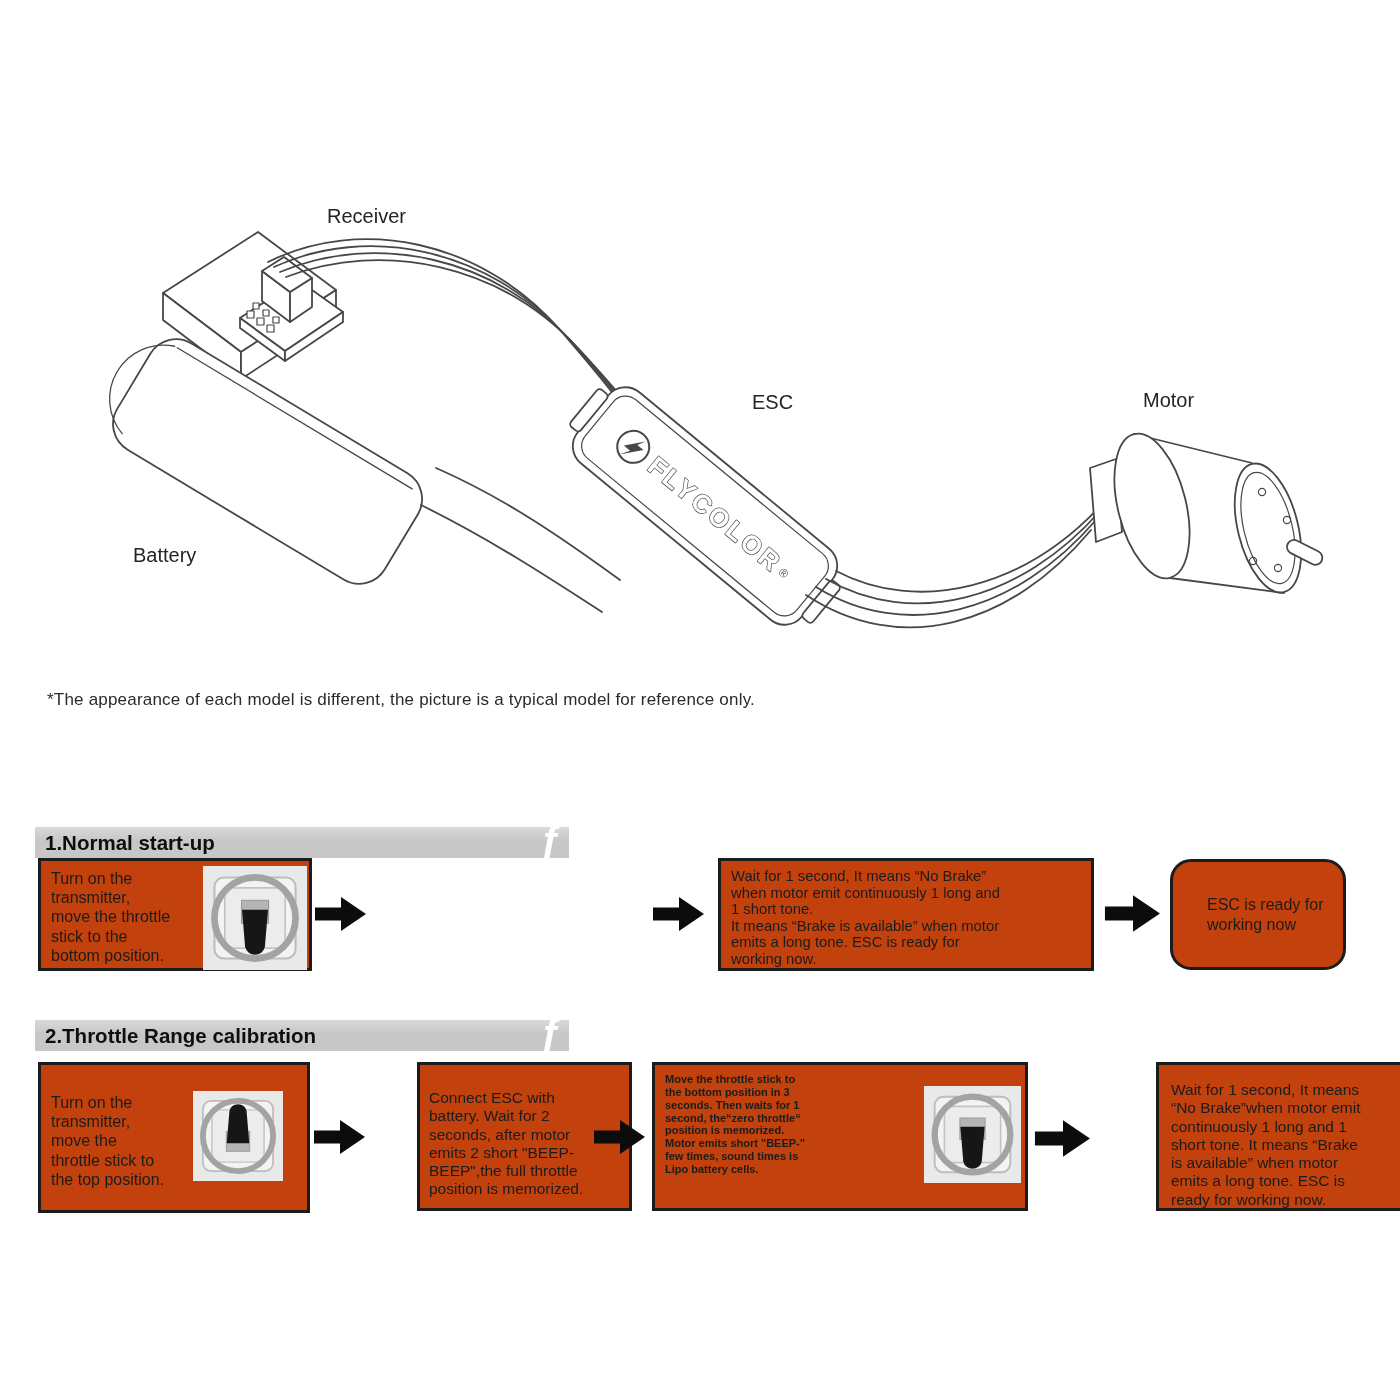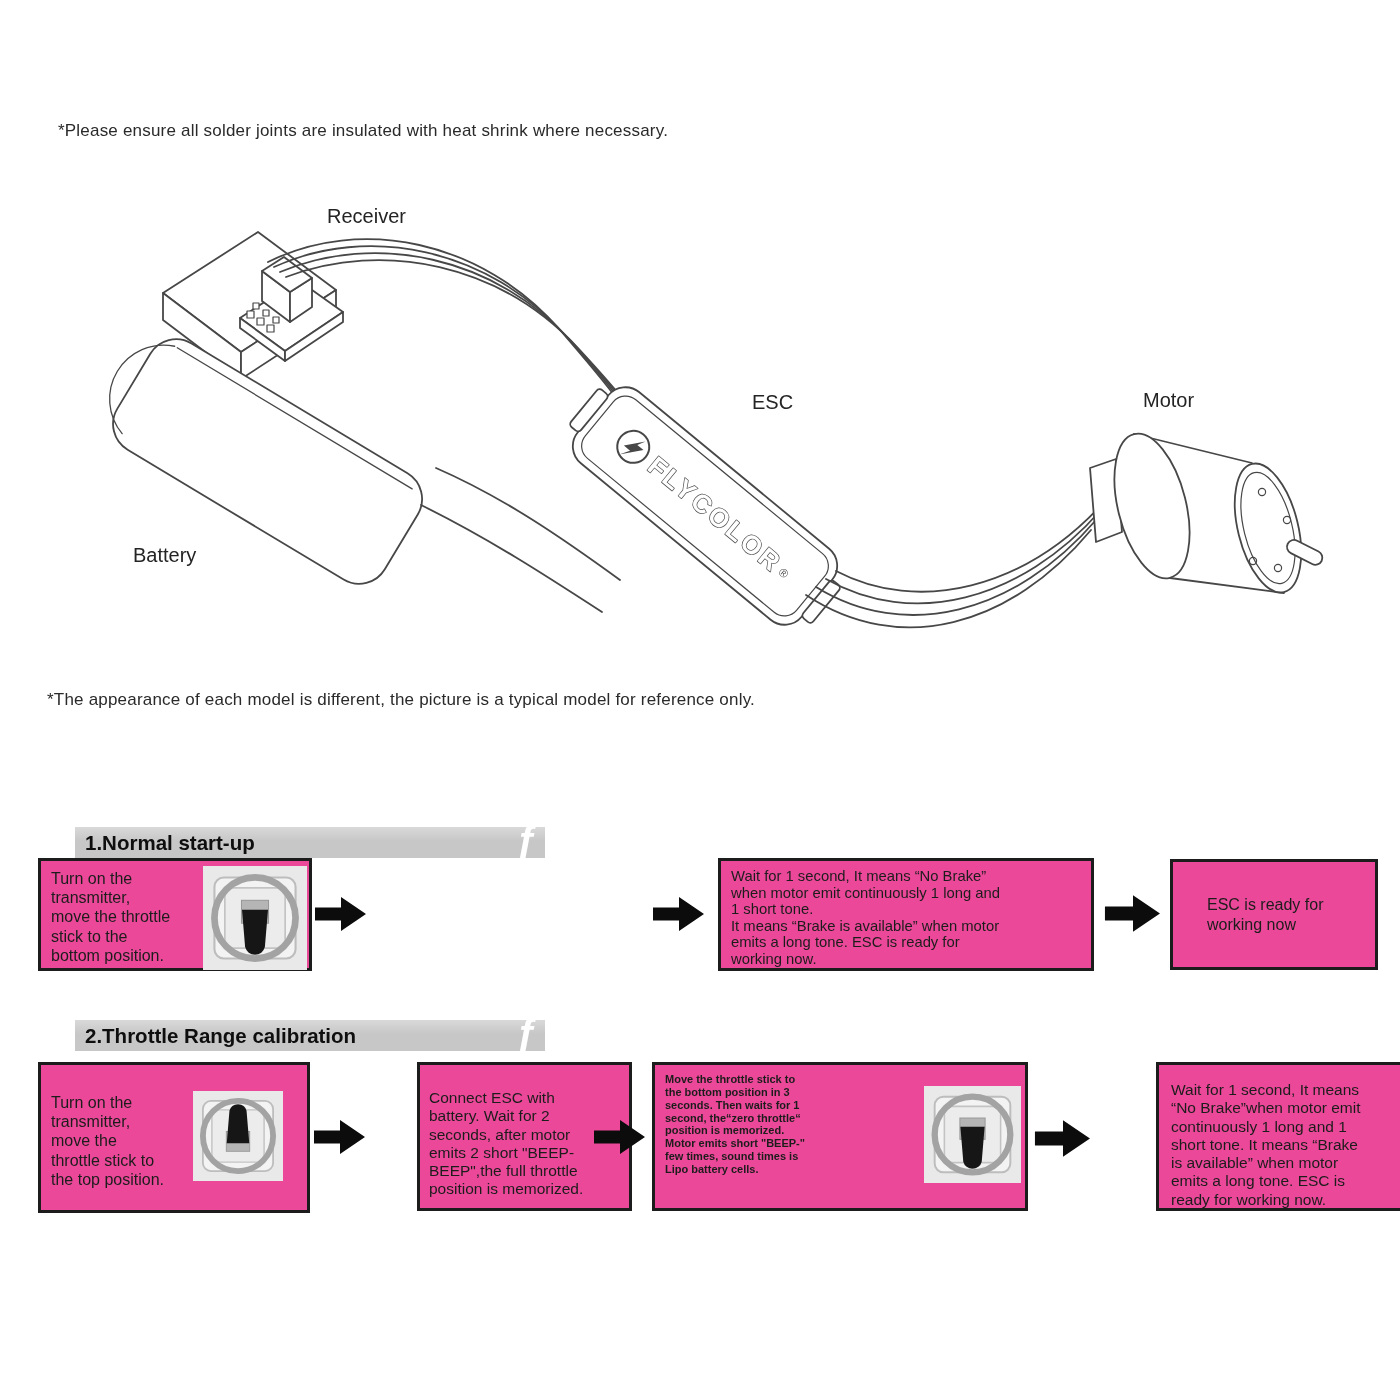--- a/index.html
+++ b/index.html
@@ -3,37 +3,37 @@
 <meta charset="utf-8">
 <style>
   html,body{margin:0;padding:0;background:#fff;}
   .page{position:relative;width:1400px;height:1400px;background:#ffffff;
         font-family:"Liberation Sans", sans-serif;overflow:hidden;}
   .note{position:absolute;font-size:17px;color:#2a2a2a;letter-spacing:.2px;}
   #note-top{left:58px;top:121px;}
   #note-bottom{left:47px;top:680px;margin-top:10px;}
   .diagram-svg{position:absolute;left:0;top:0;width:1400px;height:760px;}
   .diagram-svg text{font-family:"Liberation Sans",sans-serif;}
-  .bar{position:absolute;width:470px;height:31px;
-       background:linear-gradient(180deg,#d9d9d9 0%,#c7c7c7 45%,#c7c7c7 100%);margin-left:40px;}
+  .bar{position:absolute;width:534px;height:31px;
+       background:linear-gradient(180deg,#d9d9d9 0%,#c7c7c7 45%,#c7c7c7 100%);}
   #bar1{left:35px;top:827px;}
   #bar2{left:35px;top:1020px;}
   .bar-title{font-weight:bold;font-size:20.5px;color:#0e0e0e;line-height:31px;padding-left:10px;}
   .bolt{position:absolute;right:8px;top:-8px;font-size:40px;font-style:italic;
         font-weight:bold;color:#ffffff;line-height:44px;}
-  .stepbox{position:absolute;background:#ec4899;border:3px solid #1c1c1c;box-sizing:border-box;}
+  .stepbox{position:absolute;background:#c2410c;border:3px solid #1c1c1c;box-sizing:border-box;}
   .step-text{white-space:pre-line;color:#1c1c1c;}
   .t16{font-size:16px;line-height:1.2;padding:8px 4px 0 10px;}
   .t155{font-size:15.5px;line-height:1.18;padding:8px 4px 0 9px;}
   .t148{font-size:14.8px;line-height:1.12;padding:7px 4px 0 10px;}
   .t145{font-size:11px;line-height:1.17;padding:8px 4px 0 10px;font-weight:bold;}
   #s1b1{left:38px;top:858px;width:274px;height:113px;}
   #s1b2{left:376px;top:858px;width:272px;height:113px;}
   #s1b3{left:718px;top:858px;width:376px;height:113px;}
-  #s1b4{left:1170px;top:859px;width:208px;height:111px;display:flex;align-items:center;}
+  #s1b4{left:1170px;top:859px;width:176px;height:111px;display:flex;align-items:center;border-radius:21px;}
   #s1b4 .step-text{font-size:16px;line-height:1.25;padding-left:34px;}
   #s2b1{left:38px;top:1062px;width:272px;height:151px;}
   #s2b2{left:372px;top:1062px;width:215px;height:149px;margin-left:45px;}
   #s2b3{left:652px;top:1062px;width:376px;height:149px;}
   #s2b4{left:1108px;top:1062px;width:280px;height:149px;margin-left:48px;}
   .arrow{position:absolute;width:52px;height:38px;}
   .arrow polygon{fill:#0c0c0c;}
   #a1s1{left:315px;top:895px;}
   #a2s1{left:653px;top:895px;}
   #a3s1{left:1104px;top:893px;width:58px;height:41px;}
@@ -141,21 +141,20 @@
 
       <g fill="#242424" stroke="none" font-size="20">
         <text x="327" y="223">Receiver</text>
         <text x="133" y="562">Battery</text>
         <text x="752" y="409">ESC</text>
         <text x="1143" y="407">Motor</text>
       </g>
     </g>
   </svg>
 
-  <div class="note" id="note-top">*Please ensure all solder joints are insulated with heat shrink where necessary.</div>
   <div class="note" id="note-bottom">*The appearance of each model is different, the picture is a typical model for reference only.</div>
 
   <div class="bar" id="bar1">
     <div class="bar-title">1.Normal start-up</div>
     <span class="bolt">ƒ</span>
   </div>
 
   <div class="stepbox" id="s1b1">
     <div class="step-text t16" style="margin-right:106px;">Turn on the
 transmitter,

